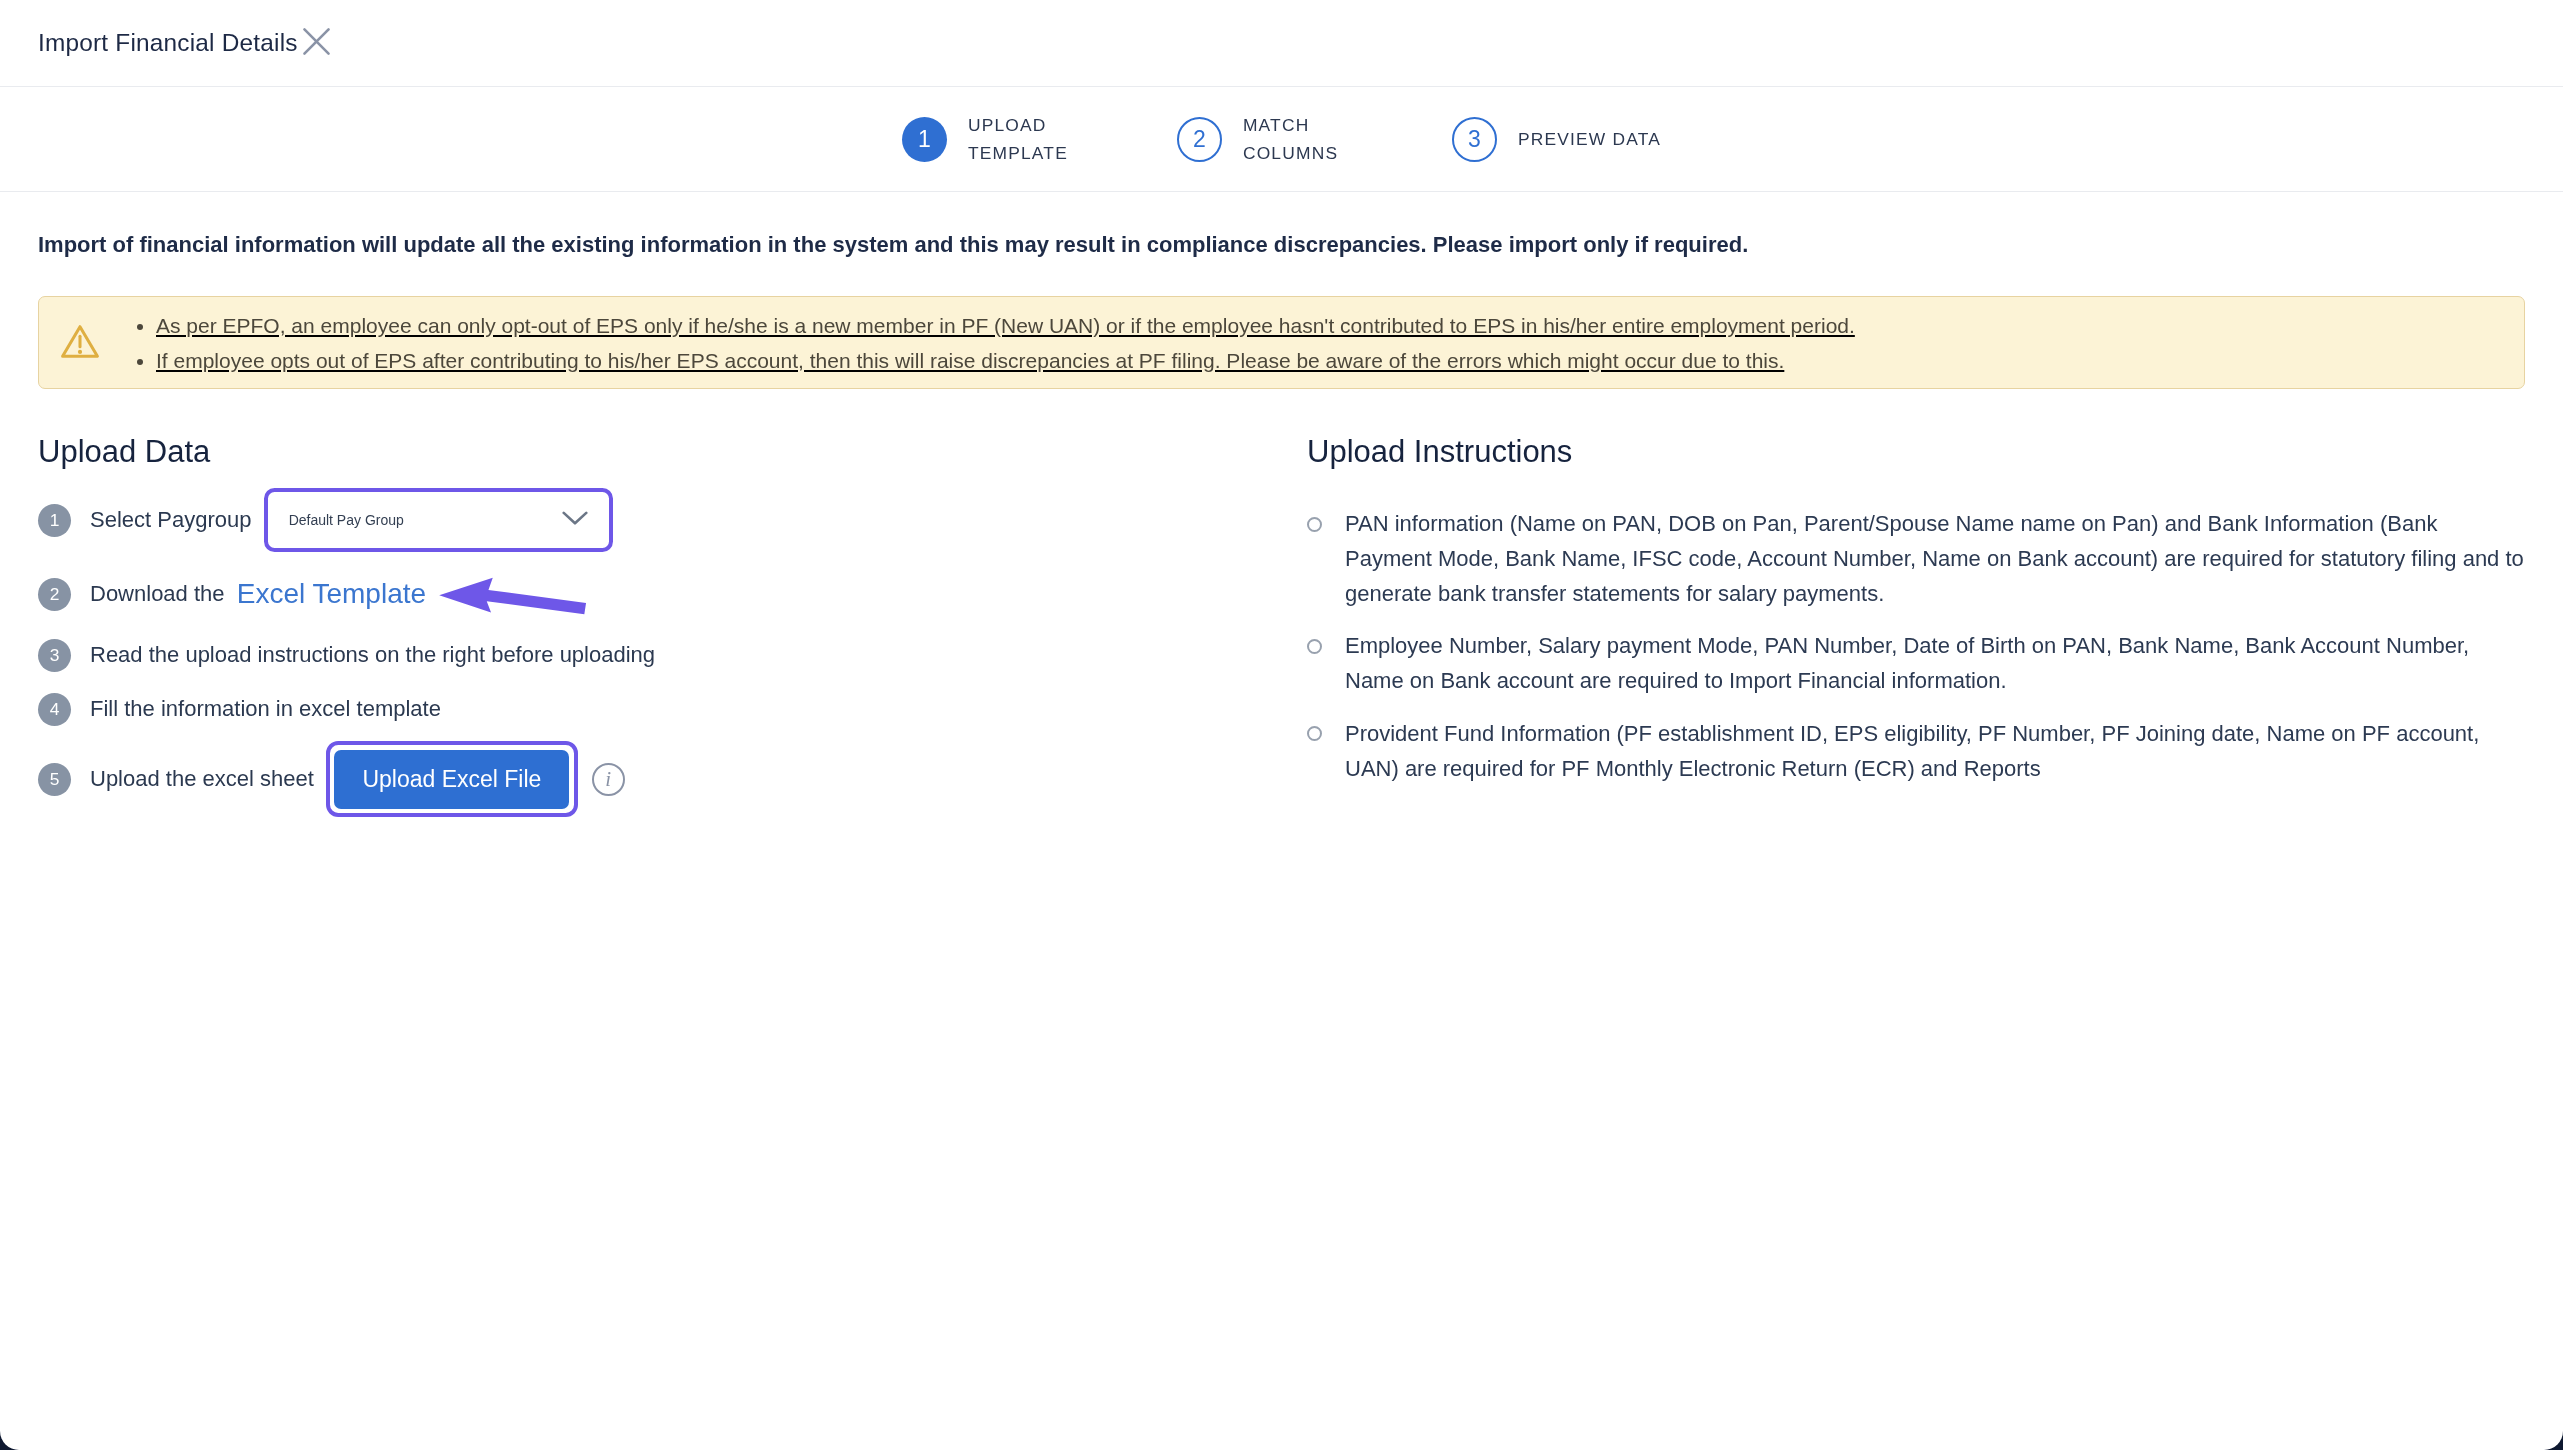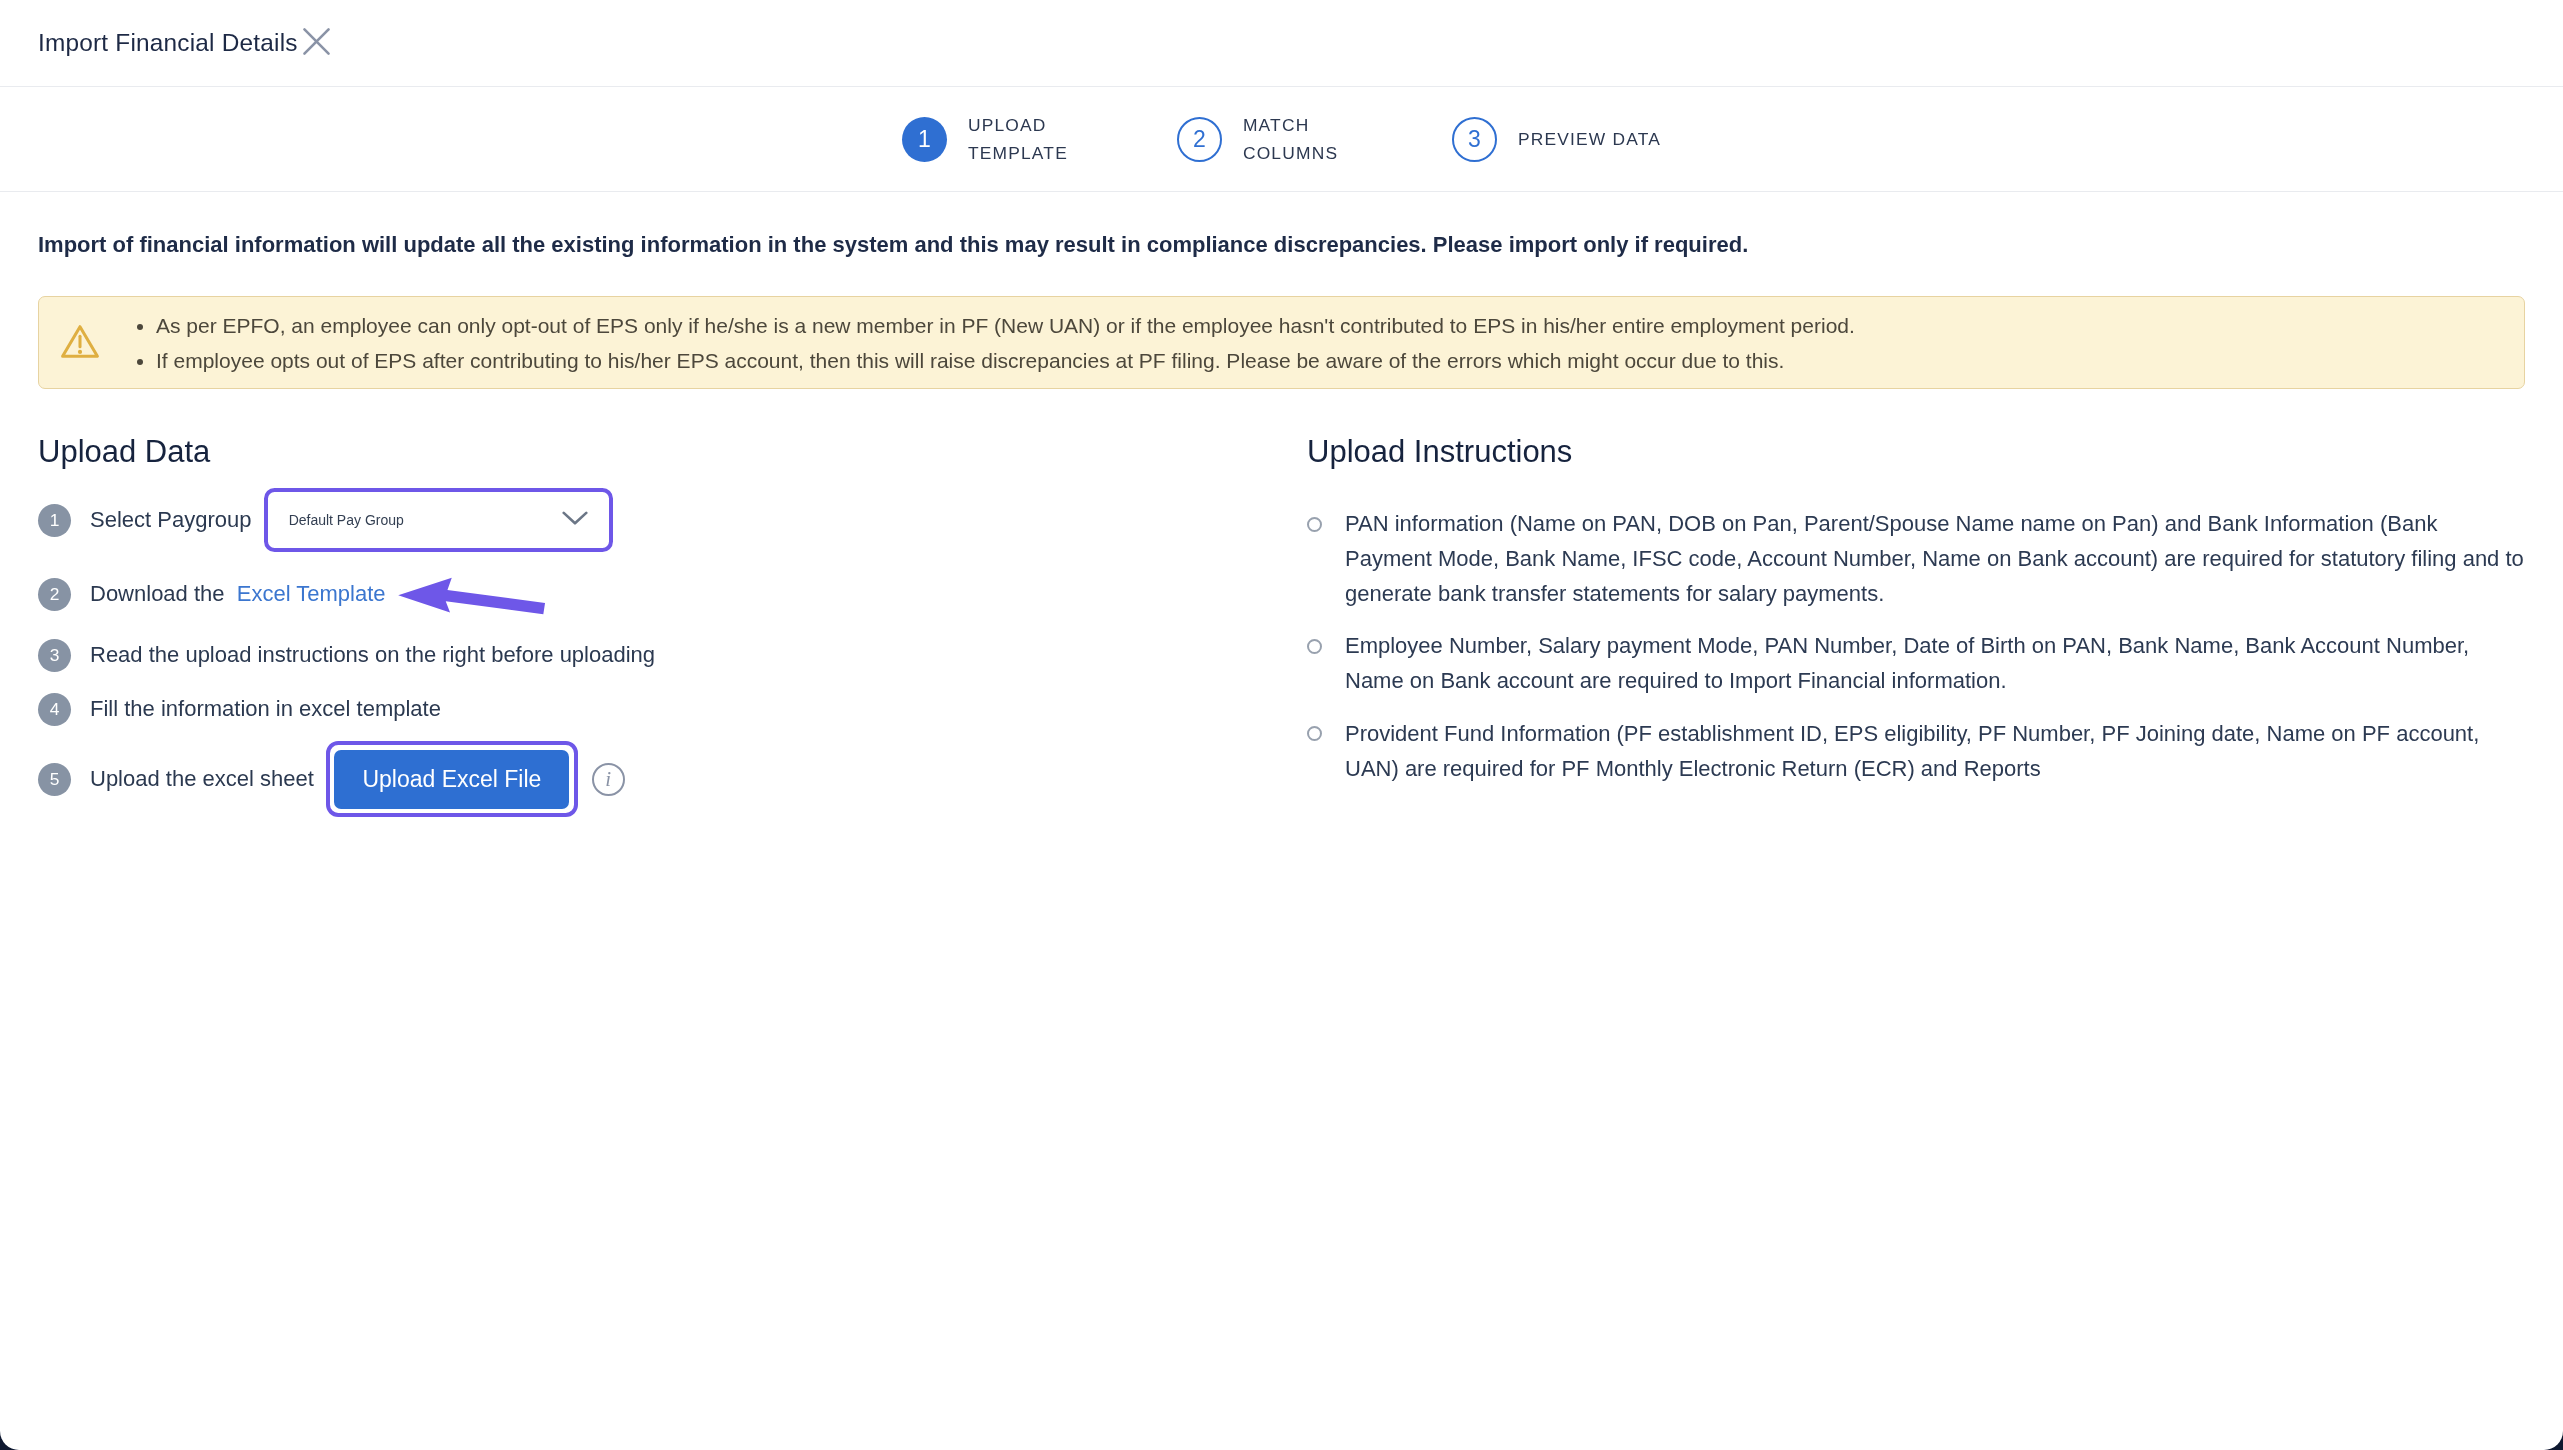--- a/index.html
+++ b/index.html
@@ -46,21 +46,21 @@
   .content { padding: 0 38px; }
   .notice { margin-top: 40px; font-size: 22px; font-weight: bold; color: #1e2b47; }
   .warn-banner {
     margin-top: 38px;
     background: #fcf3d6;
     border: 0.9px solid #e7d3a1;
     border-radius: 7px;
     padding: 10.5px 21px;
     display: flex; align-items: center; gap: 30px;
   }
-  .warn-list { margin: 0; padding-left: 26px; }
+  .warn-list { margin: 0; padding-left: 26px; text-decoration: underline; }
   .warn-list li { font-size: 21px; line-height: 35px; color: #4c473b; }
   .columns { display: flex; margin-top: 44px; }
   .left-col { width: 1269px; flex-shrink: 0; }
   .right-col { flex: 1; }
   .section-heading { margin: 0; font-size: 31px; font-weight: 400; color: #16233e; line-height: 38px; }
   
   .row { display: flex; align-items: center; }
   .row1 { margin-top: 17.4px; }
   .row2 { margin-top: 19px; }
   .row3 { margin-top: 21px; }
@@ -76,21 +76,21 @@
   .paygroup {
     margin-left: 12.2px;
     width: 349px; height: 64px;
     border: 4.4px solid #6e57e8; border-radius: 10.5px;
     background: #fff;
     display: flex; align-items: center; justify-content: space-between;
     padding: 0 21px;
     cursor: pointer;
   }
   .paygroup-value { font-size: 14px; color: #333f52; }
-  .excel-link { margin-left: 12.2px; font-size: 22px; color: #3b76cf; cursor: pointer; text-decoration: none; }
+  .excel-link { margin-left: 12.2px; font-size: 28px; color: #3b76cf; cursor: pointer; text-decoration: none; }
   .arrow-annotation { margin-left: 10.5px; margin-top: 5.2px; }
   .btn-highlight {
     margin-left: 12.2px;
     border: 4.4px solid #6e57e8; border-radius: 12.2px;
     padding: 4.4px;
     text-decoration: underline;
   }
   .upload-btn {
     height: 59px; padding: 0 28px;
     background: #2e6fd2; color: #fff;

